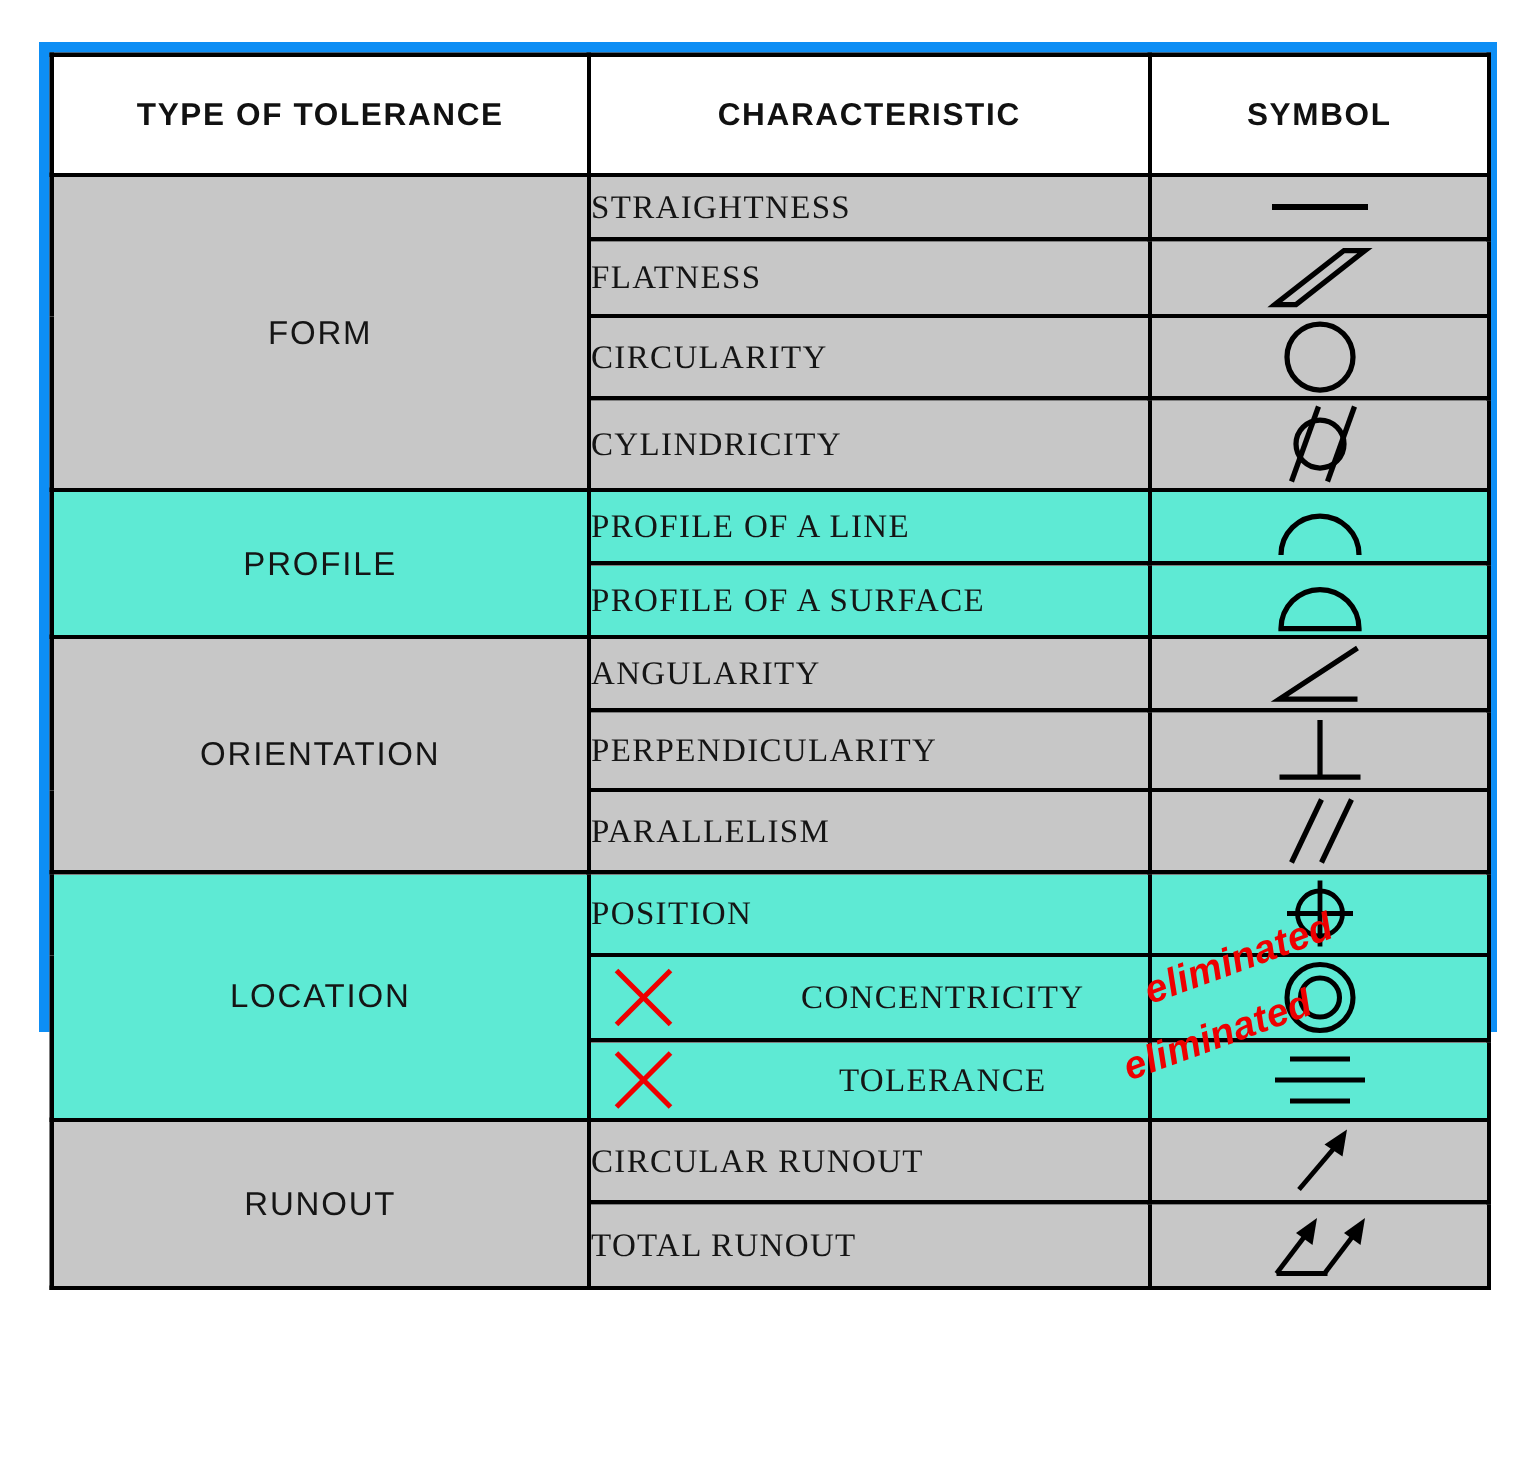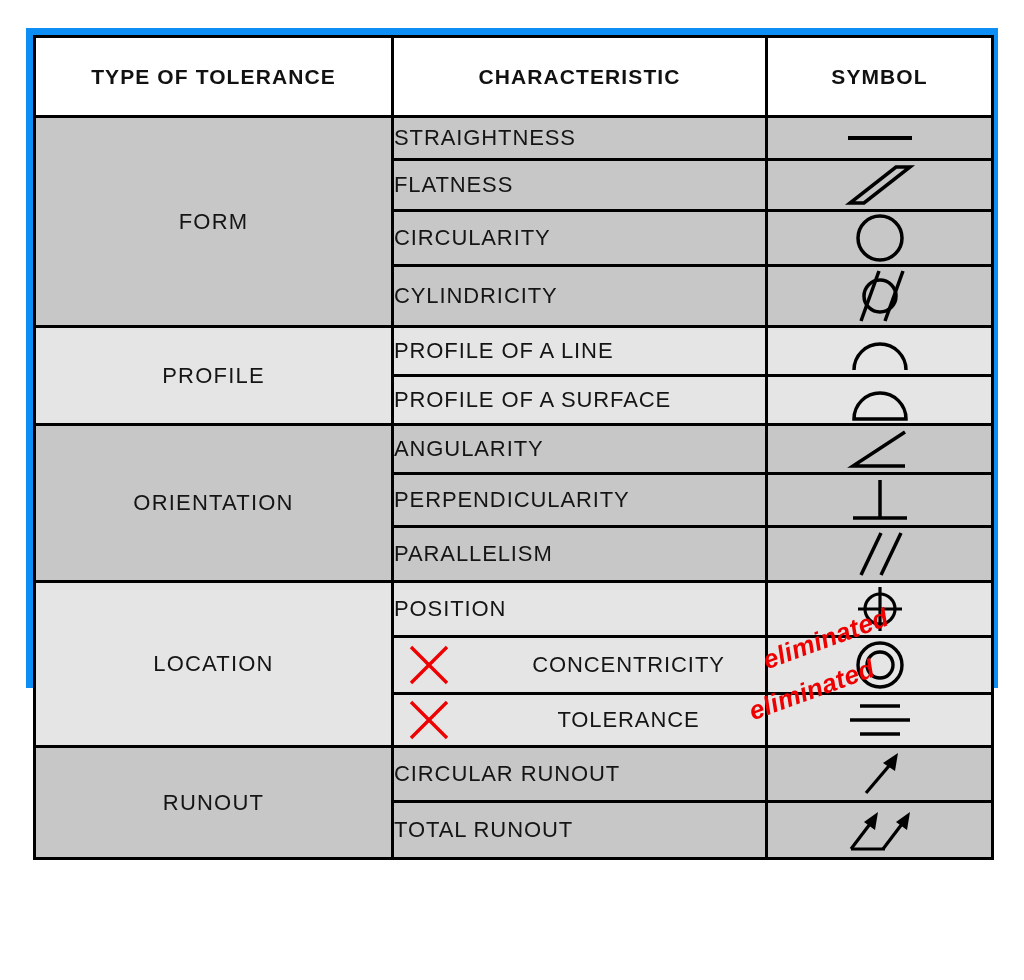--- a/index.html
+++ b/index.html
@@ -76,34 +76,34 @@
   }
 
   
   .char-cell {
     font-size: 22px;
     letter-spacing: 0.9px;
     color: #151515;
     padding-left: 66px;
     text-align: left;
     white-space: nowrap;
-    font-family: Liberation Sans, sans-serif;
+    font-family: Liberation Serif, serif;
   }
   .char-cell.has-x { padding-left: 98px; text-align: center; }
 
   
   .sym-cell {
     text-align: center;
     overflow: visible;
   }
   .sym-cell svg { display: block; margin: 0 auto; overflow: visible; }
 
   
   tr.shade td { background: #c7c7c7; }
-  tr.plain td { background: #e5e5e5; }
+  tr.plain td { background: #5eead4; }
 
   td.shade-cell { background: #c7c7c7; }
   td.plain-cell { background: #ffffff; }
 
   
   .x-mark {
     position: absolute;
     left: 12px;
     top: 50%;
     transform: translateY(-50%);

